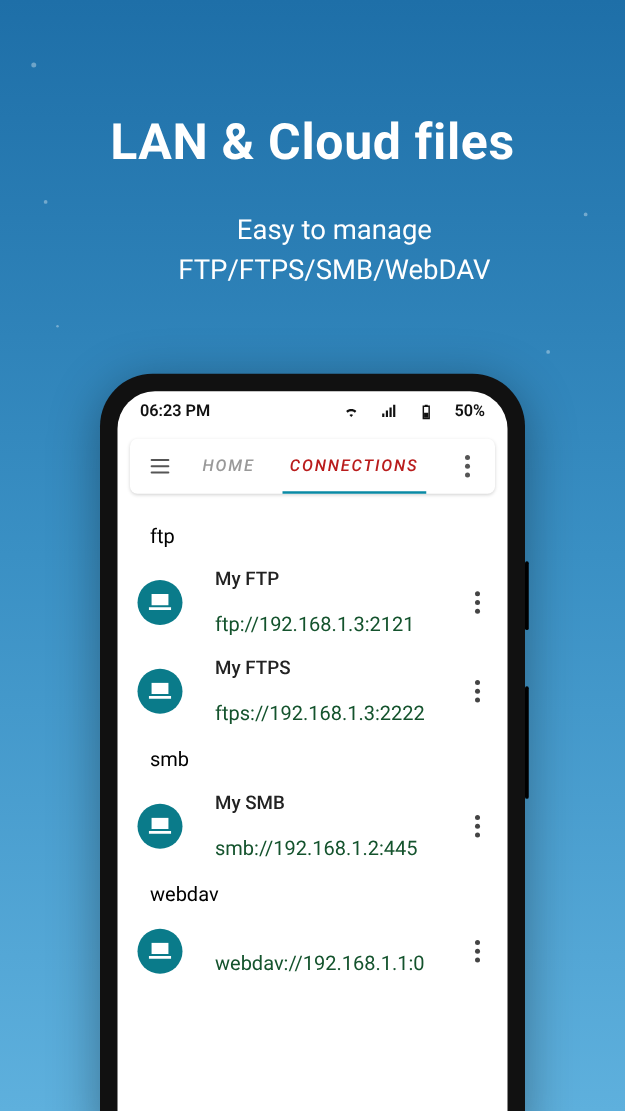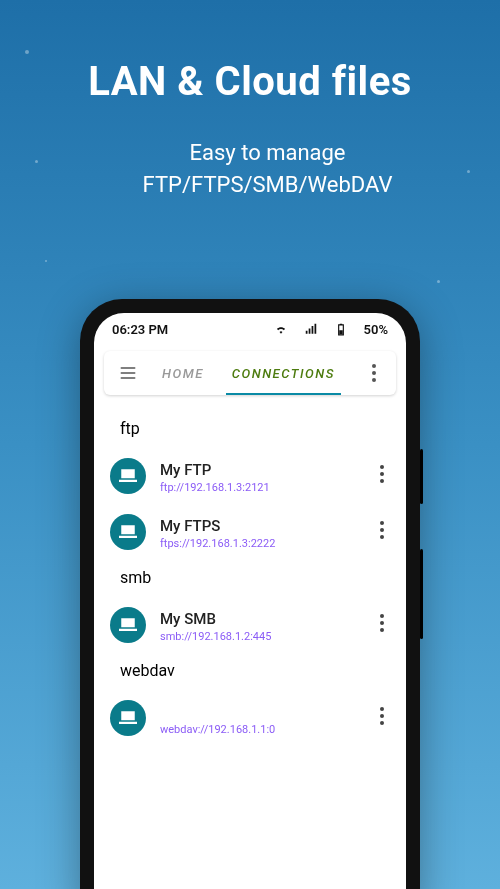--- a/index.html
+++ b/index.html
@@ -13,21 +13,21 @@
     }
     .dot { position: absolute; border-radius: 50%; background: rgba(255,255,255,0.35); }
     .d1 { width:4px; height:4px; top:50px; left:25px; }
     .d2 { width:3px; height:3px; top:160px; left:35px; }
     .d3 { width:2px; height:2px; top:260px; left:45px; }
     .d4 { width:3px; height:3px; top:170px; right:30px; }
     .d5 { width:3px; height:3px; top:280px; right:60px; }
 
     .promo-title {
       color: #fff; font-weight: 700; font-size: 40px;
-      text-align: center; margin-top: 58px; letter-spacing:.5px;
+      text-align: center; margin-top: 90px; letter-spacing:.5px;
     }
     .promo-sub { color:#fff; font-size:22px; font-weight:400; text-align:center; line-height:1.45; margin-top:32px;margin-left:35px; }
 
     .phone {
       position:absolute; bottom:-20px; left:50%; transform:translateX(-50%);
       width:340px; height:610px; background:#111; border-radius:42px 42px 0 0;
       padding:14px 14px 0 14px; box-shadow:0 8px 40px rgba(0,0,0,0.35);
     }
     .phone-side { position:absolute; right:-3px; width:3px; background:#000; border-radius:2px; }
     .ps1 { top:150px; height:55px; } .ps2 { top:250px; height:90px; }
@@ -40,34 +40,34 @@
     .toolbar {
       margin:6px 10px 0 10px; background:#fff; border-radius:6px;
       box-shadow:0 1px 3px rgba(0,0,0,.18);
       display:flex; align-items:center; height:44px; padding:0 4px;
     }
     .hamburger { width:40px; height:44px; display:flex; align-items:center; justify-content:center; cursor:pointer;}
     .hamburger svg { width:20px; height:20px; stroke:#555; }
     .tabs { display:flex; flex:1; height:44px; }
     .tab { flex:0 0 auto; padding:0 14px; display:flex; align-items:center; justify-content:center;
            font-size:13px; letter-spacing:1.5px; color:#999; font-weight:500; position:relative; cursor:pointer;font-style:italic;}
-    .tab.active { color:#4d7c0f; }
+    .tab.active { color:#b91c1c; }
     .tab.active::after { content:""; position:absolute; bottom:0; left:8px; right:8px; height:2px; background:#0a8aa5; }
     .overflow { width:36px; height:44px; display:flex; align-items:center; justify-content:center; cursor:pointer;}
     .dots { display:flex; flex-direction:column; gap:3px; }
     .dots span { width:4px; height:4px; border-radius:50%; background:#555; }
 
     .content { padding:14px 0 0 0; }
     .section-label { font-size:16px; color:#000000; padding:10px 0 8px 26px; }
-    .conn-row { display:flex; align-items:flex-end; padding:8px 8px 8px 16px; }
+    .conn-row { display:flex; align-items:center; padding:8px 8px 8px 16px;gap:12px; }
     .conn-icon { width:36px; height:36px; border-radius:50%; background:#0a7b8a; display:flex; align-items:center; justify-content:center; flex-shrink:0;}
     .conn-icon svg { width:18px; height:14px; fill:#fff; }
     .conn-text { flex:1; margin-left:14px; overflow:hidden;}
     .conn-title { font-size:15px; color:#222; font-weight:500; }
-    .conn-sub { font-size:11px; color:#8b5cf6; margin-top:2px; }
+    .conn-sub { font-size:16px; color:#14532d; margin-top:18px; }
     .row-menu { width:32px; height:40px; display:flex; align-items:center; justify-content:center; cursor:pointer;}
     .row-menu .dots span { background:#444; }
   </style>
 </head>
 <body>
 
 <div class="dot d1"></div>
 <div class="dot d2"></div>
 <div class="dot d3"></div>
 <div class="dot d4"></div>

